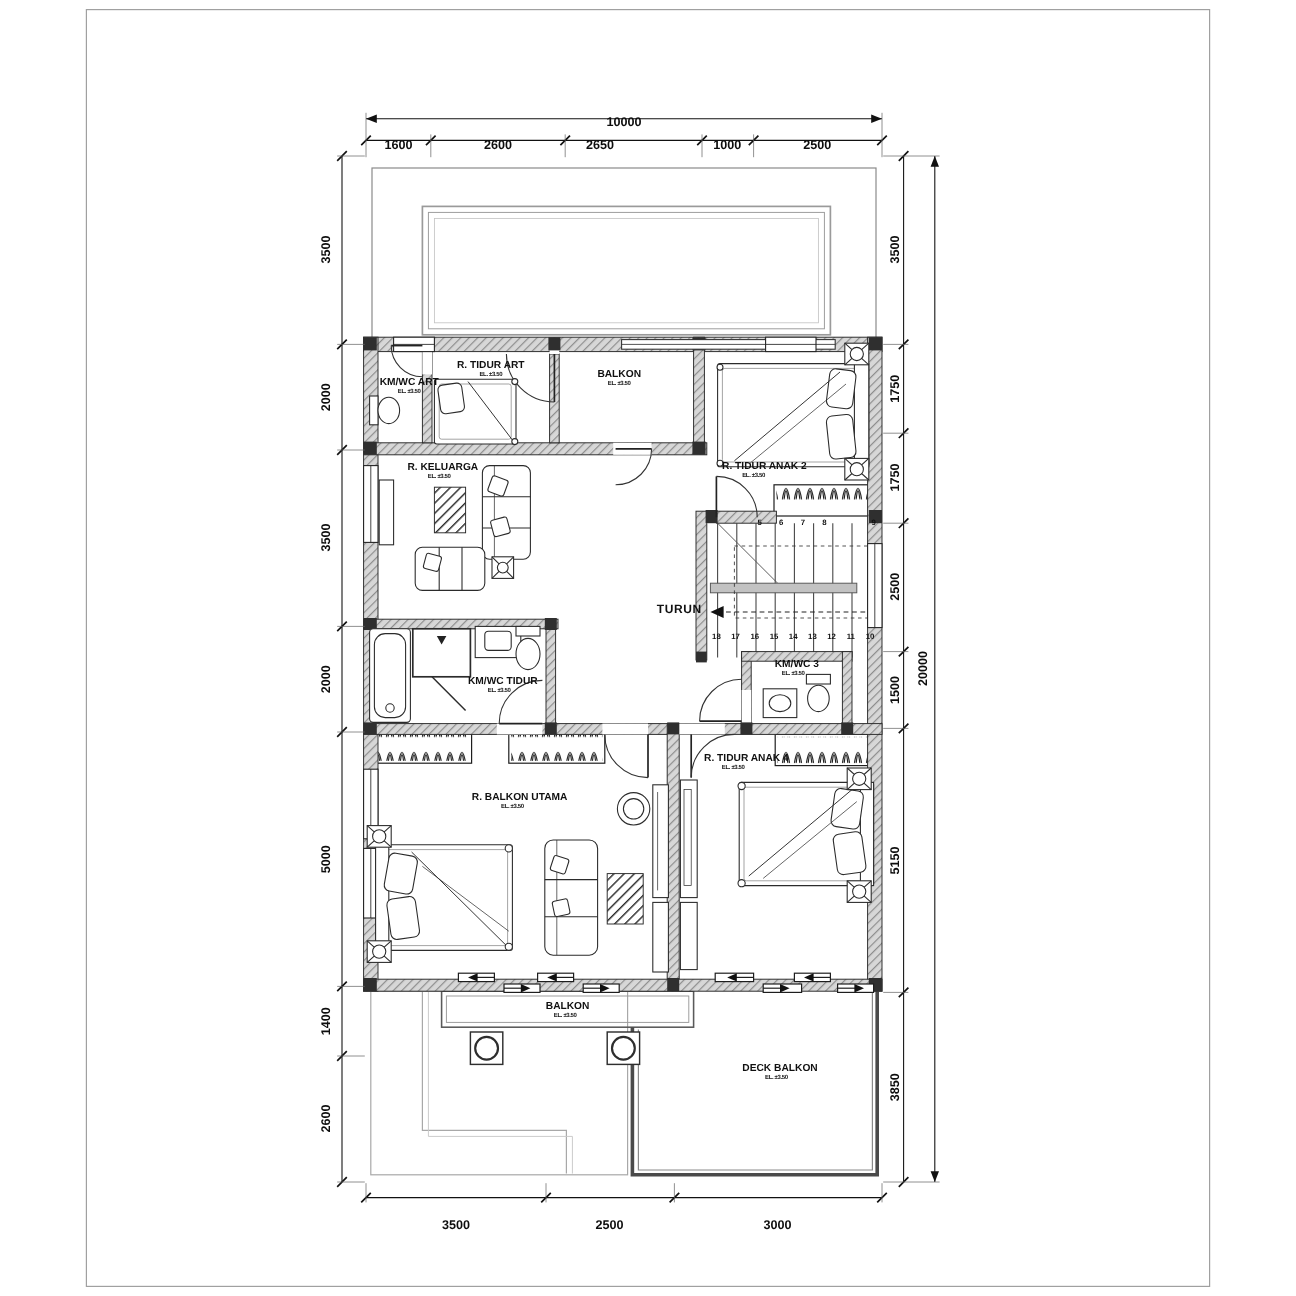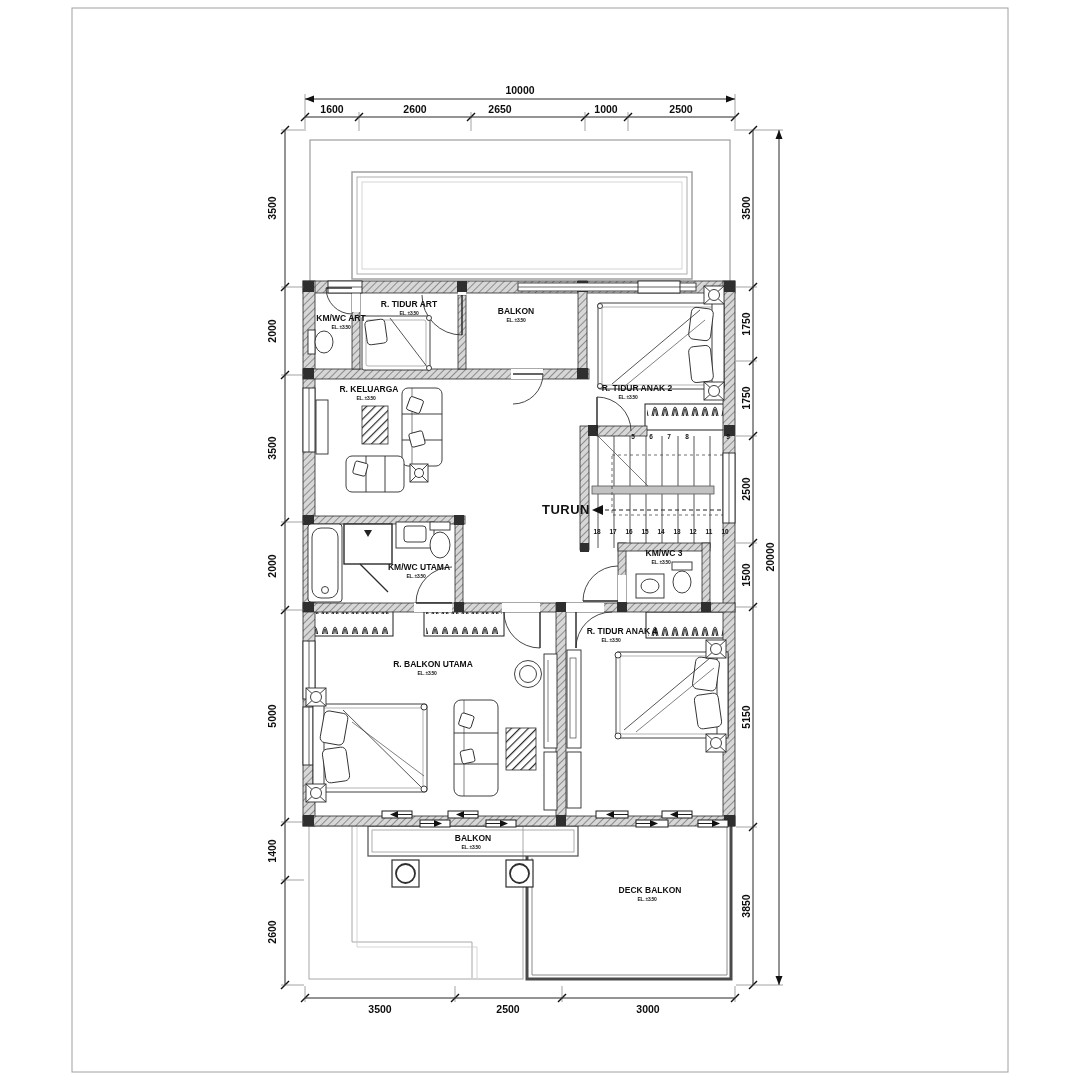--- a/index.html
+++ b/index.html
@@ -4,27 +4,27 @@
 <style>
   html,body{margin:0;padding:0;background:#fff;}
   .sheet{position:relative;width:1080px;height:1080px;background:#fff;overflow:hidden;
          font-family:"Liberation Sans",sans-serif;}
   .plan-svg{position:absolute;left:0;top:0;}
   .lbl{position:absolute;transform:translate(-50%,-50%);white-space:nowrap;color:#101010;
        font-weight:bold;font-size:8.5px;letter-spacing:0;text-align:center;line-height:1;}
   .sub{position:absolute;transform:translate(-50%,-50%);white-space:nowrap;color:#161616;
        font-weight:bold;font-size:5px;letter-spacing:-0.3px;line-height:1;}
   .dim{position:absolute;transform:translate(-50%,-50%);white-space:nowrap;color:#0d0d0d;
-       font-weight:bold;font-size:10.5px;line-height:1;}
+       font-weight:bold;font-size:10.5px;line-height:1;margin-top:12px;}
   .vdim{position:absolute;transform:translate(-50%,-50%) rotate(-90deg);white-space:nowrap;
        color:#0d0d0d;font-weight:bold;font-size:10.5px;line-height:1;}
   .snum{position:absolute;transform:translate(-50%,-50%);white-space:nowrap;color:#111;
        font-weight:bold;font-size:6.5px;line-height:1;}
   .turun{position:absolute;transform:translate(-50%,-50%);white-space:nowrap;color:#111;
-       font-weight:bold;font-size:13px;letter-spacing:0.5px;line-height:1;}
+       font-weight:bold;font-size:10px;letter-spacing:0.5px;line-height:1;}
 </style>
 </head>
 <body>
 
 <div class="sheet">
 
 <svg class="plan-svg" width="1080" height="1080" viewBox="0 0 1080 1080">
   <defs>
     <pattern id="hatch" width="5" height="5" patternUnits="userSpaceOnUse" patternTransform="rotate(45)">
       <rect width="5" height="5" fill="#d7d7d7"></rect>
@@ -451,21 +451,21 @@
   <span class="lbl" style="left:341px;top:318px">KM/WC ART</span>
   <span class="sub" style="left:341px;top:327px">EL. ±3.50</span>
   <span class="lbl" style="left:409px;top:304px">R. TIDUR ART</span>
   <span class="sub" style="left:409px;top:313px">EL. ±3.50</span>
   <span class="lbl" style="left:516px;top:311px">BALKON</span>
   <span class="sub" style="left:516px;top:320px">EL. ±3.50</span>
   <span class="lbl" style="left:637px;top:388px">R. TIDUR ANAK 2</span>
   <span class="sub" style="left:628px;top:397px">EL. ±3.50</span>
   <span class="lbl" style="left:369px;top:389px">R. KELUARGA</span>
   <span class="sub" style="left:366px;top:398px">EL. ±3.50</span>
-  <span class="lbl" style="left:419px;top:567px">KM/WC UTAMA</span>
+  <span class="lbl" style="left:419px;top:567px">KM/WC TIDUR</span>
   <span class="sub" style="left:416px;top:576px">EL. ±3.50</span>
   <span class="lbl" style="left:664px;top:553px">KM/WC 3</span>
   <span class="sub" style="left:661px;top:562px">EL. ±3.50</span>
   <span class="lbl" style="left:622px;top:631px">R. TIDUR ANAK 4</span>
   <span class="sub" style="left:611px;top:640px">EL. ±3.50</span>
   <span class="lbl" style="left:433px;top:664px">R. BALKON UTAMA</span>
   <span class="sub" style="left:427px;top:673px">EL. ±3.50</span>
   <span class="lbl" style="left:473px;top:838px">BALKON</span>
   <span class="sub" style="left:471px;top:847px">EL. ±3.50</span>
   <span class="lbl" style="left:650px;top:890px">DECK BALKON</span>

